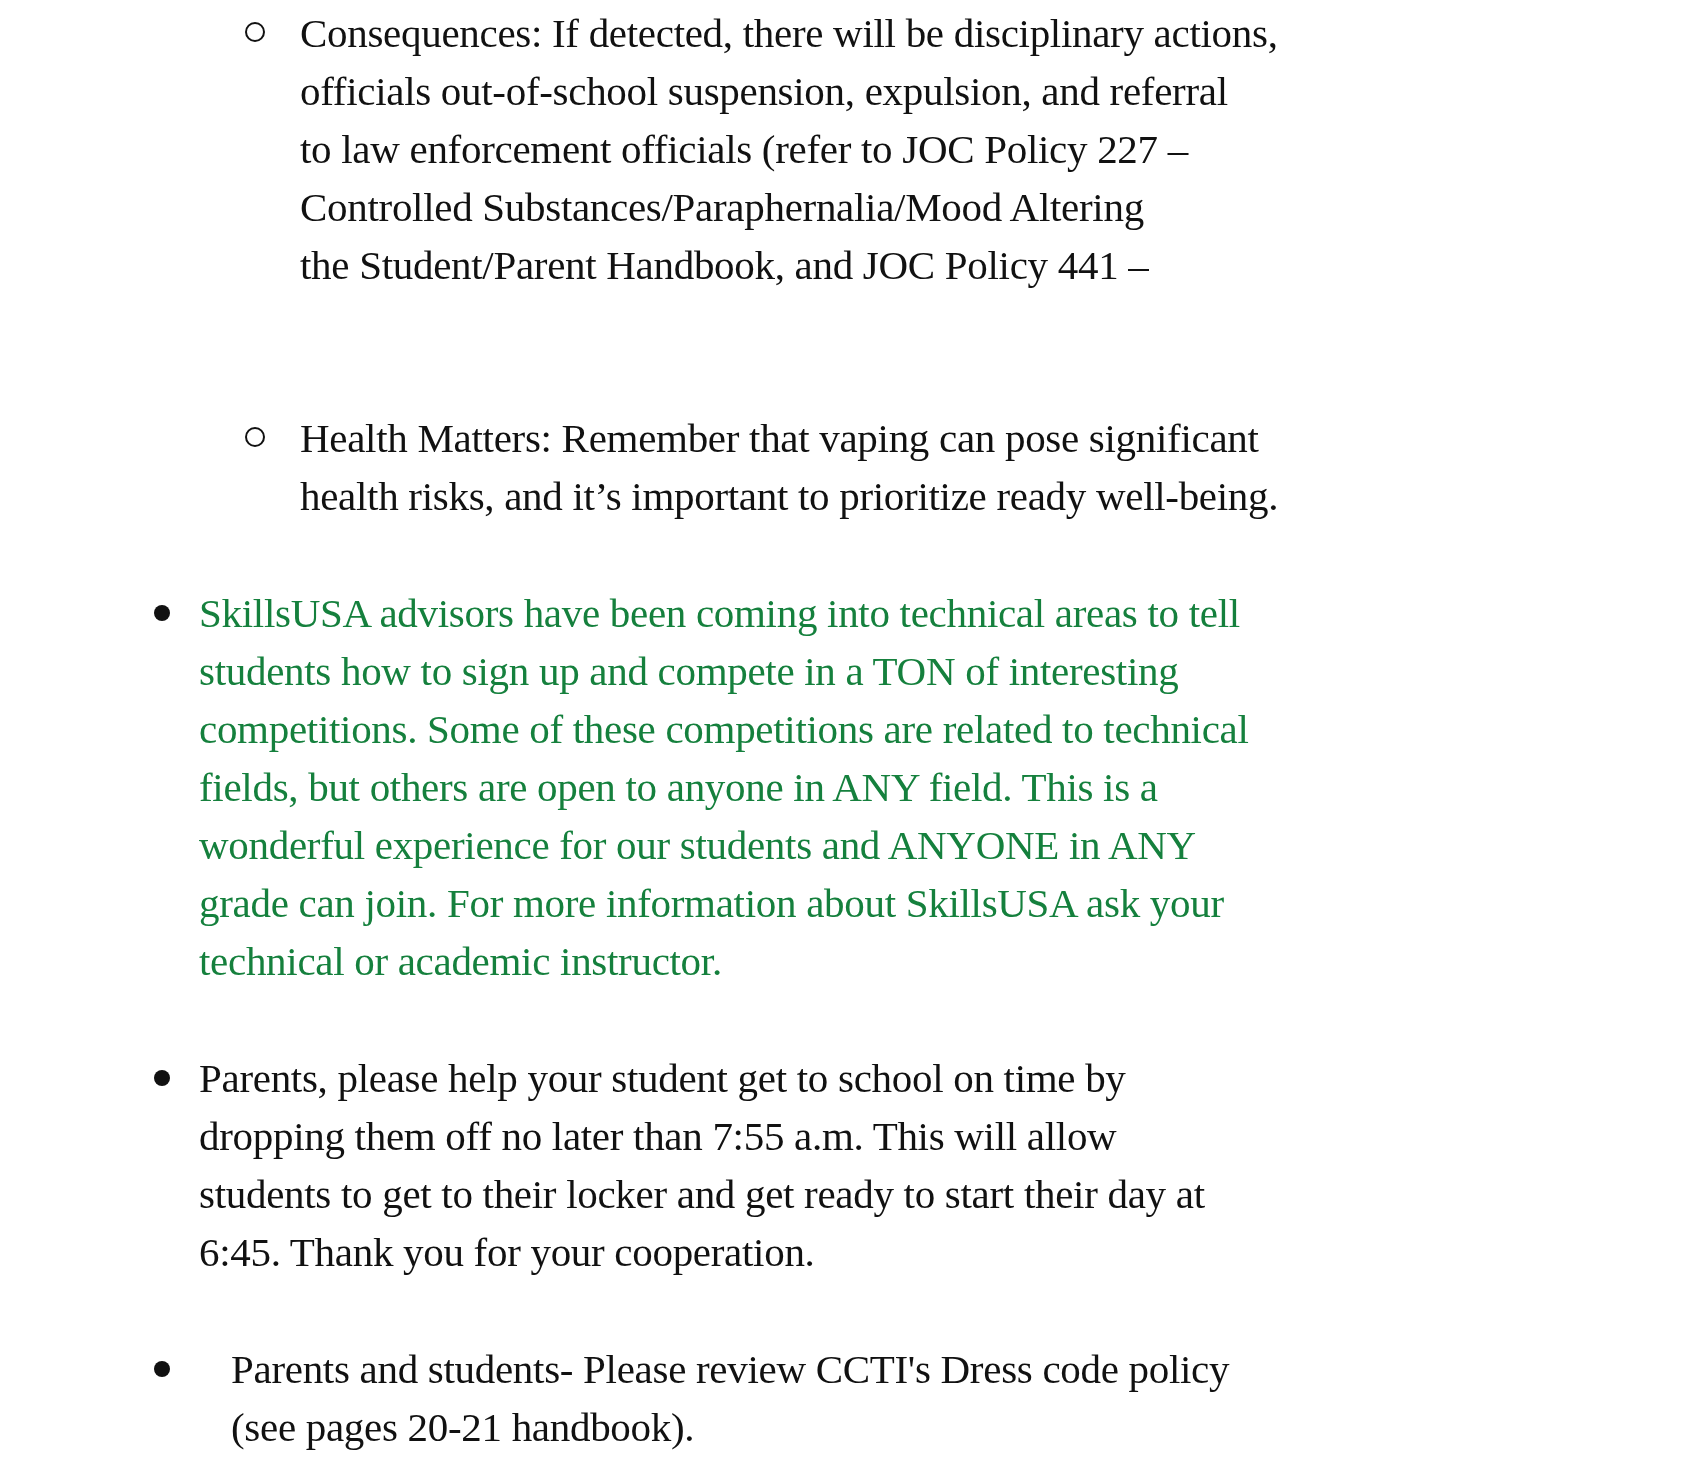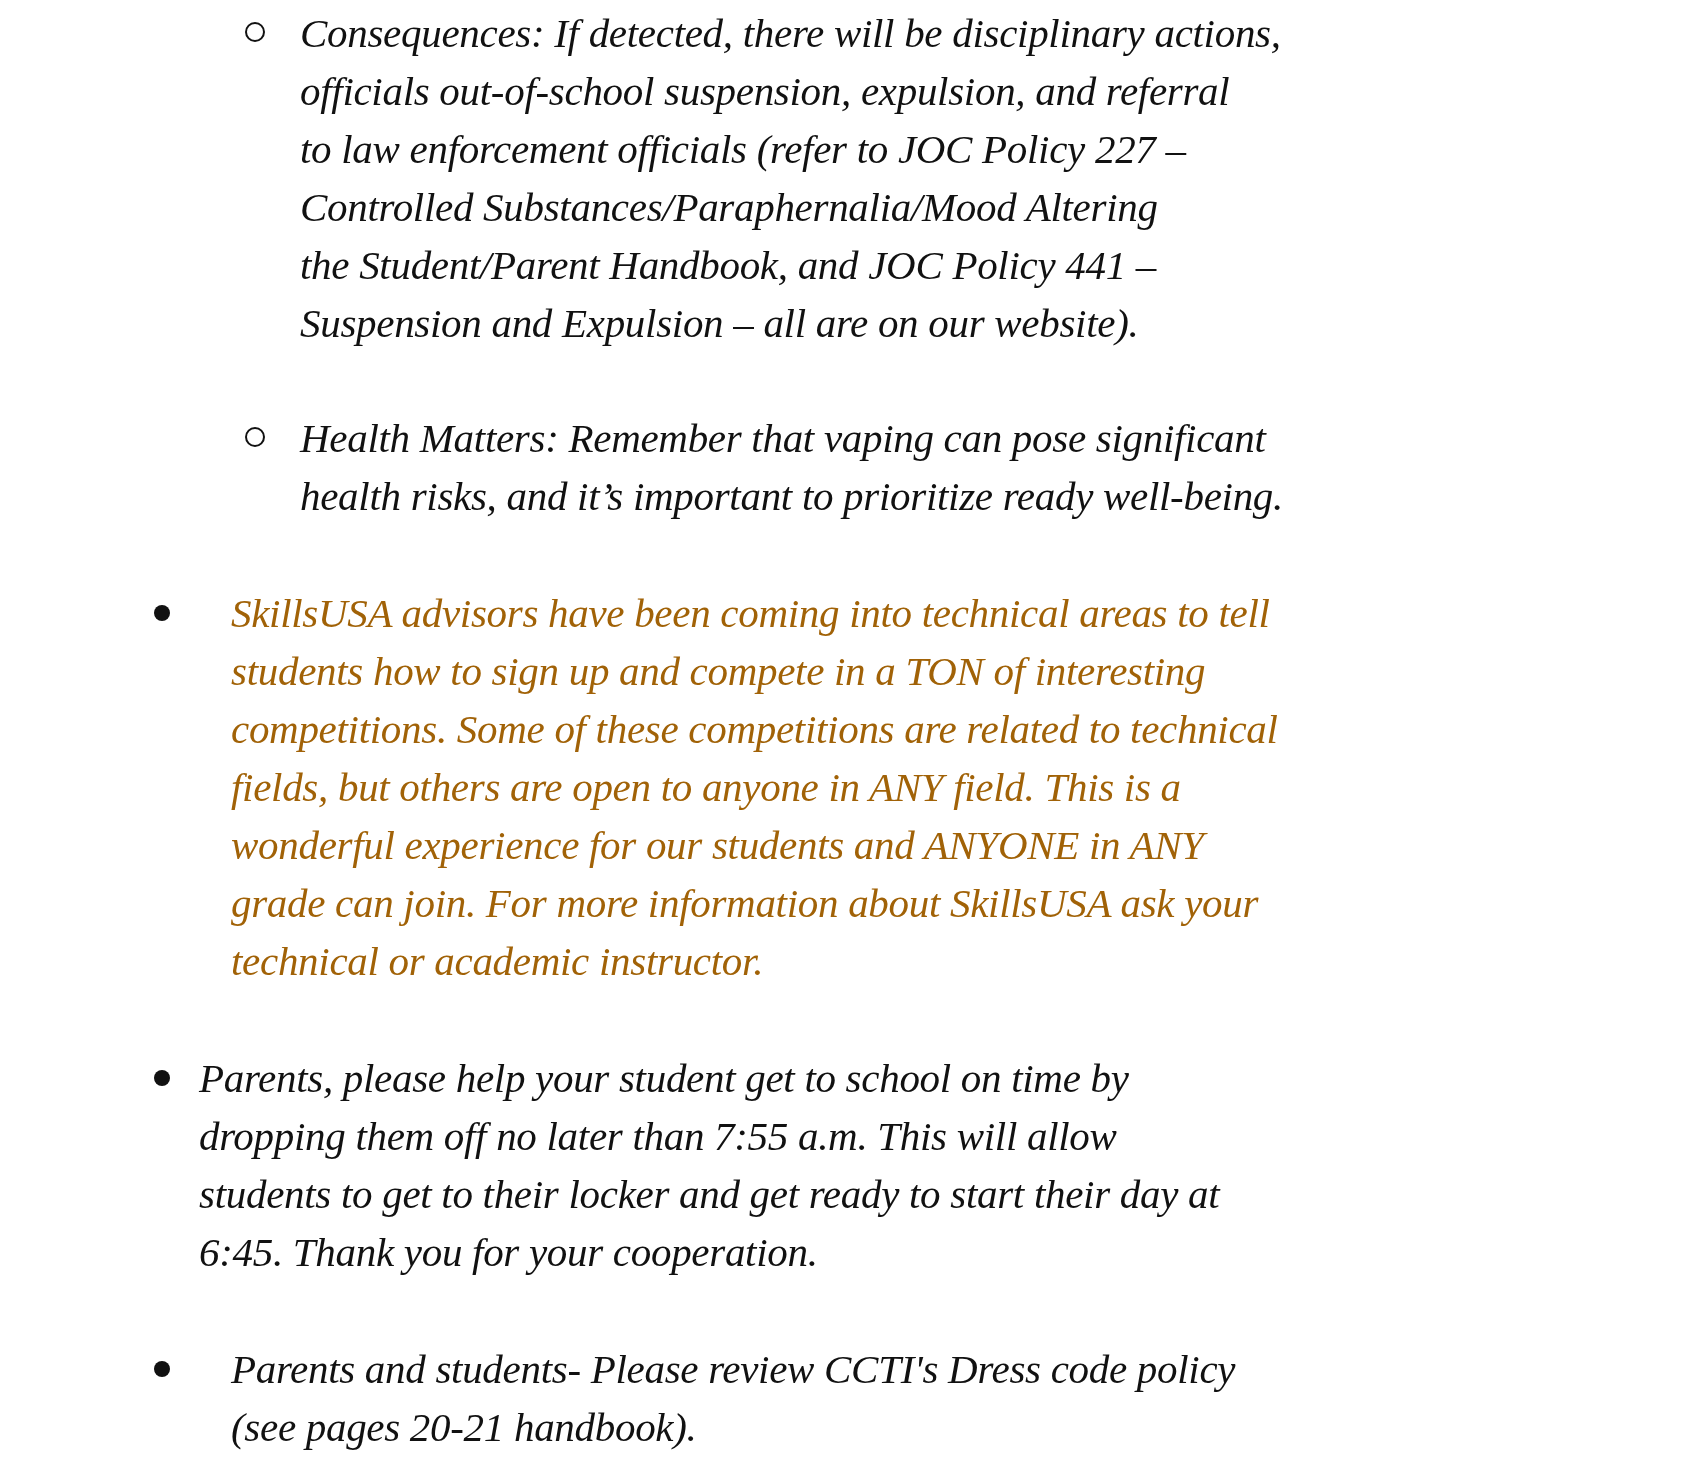--- a/index.html
+++ b/index.html
@@ -1,37 +1,36 @@
 <!DOCTYPE html>
 <html><head>
 <meta charset="utf-8">
 <style>
   html, body { margin: 0; padding: 0; background: #ffffff; }
   body { width: 1700px; height: 1468px; position: relative; overflow: hidden; }
-  .page { position: absolute; left: 0; top: 0; width: 1700px; height: 1140px; background: #fff; font-style: italic; }
+  .page { position: absolute; left: 0; top: 0; width: 1700px; height: 1140px; background: #fff; }
   .block { position: absolute; font-family: "Liberation Serif", "DejaVu Serif", serif; color: #111; }
   .line { display: block; height: 58px; line-height: 58px; font-size: 41px; white-space: nowrap; letter-spacing: -0.3px; }
-  .gray .line { color: #a16207; margin-left: 32px; }
+  .gray .line { color: #15803d; }
   .marker { position: absolute; font-family: "DejaVu Sans", sans-serif; }
   .sub-marker { width: 20px; height: 20px; border: 2px solid #111; border-radius: 50%; box-sizing: border-box; }
   .dot-marker { width: 16px; height: 16px; background: #111; border-radius: 50%; }
 </style>
 </head>
 <body>
 
 <div class="page">
 
   <div class="marker sub-marker" style="left:245px; top:22px;"></div>
   <div class="block" style="left:300px; top:4px;">
     <span class="line">Consequences: If detected, there will be disciplinary actions,</span>
     <span class="line">officials out-of-school suspension, expulsion, and referral</span>
     <span class="line">to law enforcement officials (refer to JOC Policy 227 –</span>
     <span class="line">Controlled Substances/Paraphernalia/Mood Altering</span>
     <span class="line">the Student/Parent Handbook, and JOC Policy 441 –</span>
-    <span class="line">Suspension and Expulsion – all are on our website).</span>
   </div>
 
   <div class="marker sub-marker" style="left:245px; top:427px;"></div>
   <div class="block" style="left:300px; top:409px;">
     <span class="line">Health Matters: Remember that vaping can pose significant</span>
     <span class="line">health risks, and it’s important to prioritize ready well-being.</span>
   </div>
 
   <div class="marker dot-marker" style="left:154px; top:605px;"></div>
   <div class="block gray" style="left:199px; top:584px;">

